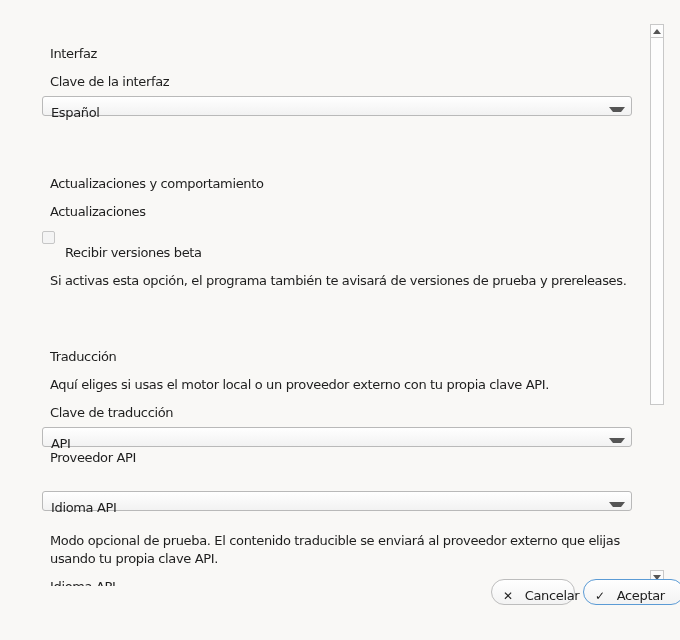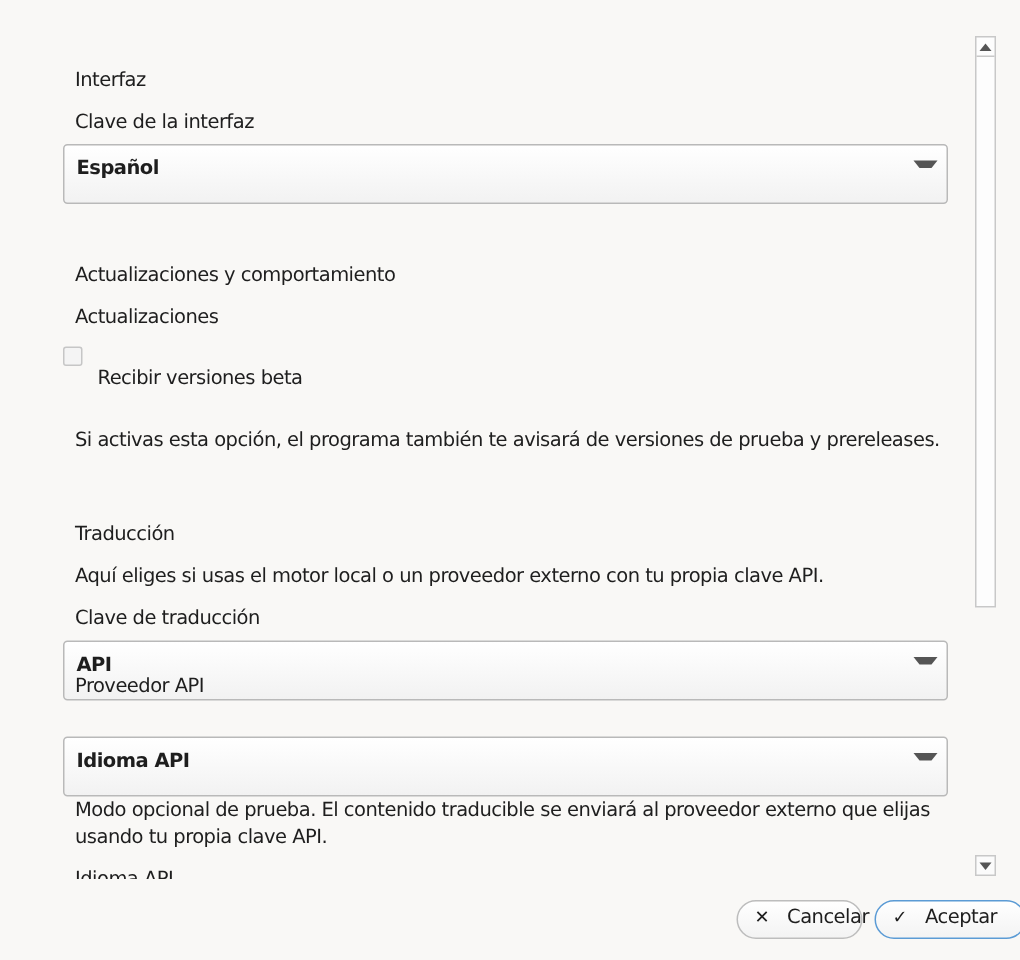--- a/index.html
+++ b/index.html
@@ -18,25 +18,24 @@
     overflow: hidden;
   }
   .content { position: absolute; left: 38px; top: 0; width: 590px; }
   .abs { position: absolute; white-space: nowrap; }
   .txt { font-size: 13px; line-height: 16px; letter-spacing: -0.35px; }
 
   .combo {
     position: absolute;
     left: 0;
     width: 590px;
-    height: 40px;
+    height: 20px;
     border: 1px solid #b9b9b9;
     border-radius: 3px;
     background: linear-gradient(#ffffff, #f2f2f2);
-    font-weight: bold;
   }
   .combo .value {
     position: absolute; left: 4px; top: 4px;
     font-size: 13px; line-height: 16px; letter-spacing: -0.35px;
   }
   .combo .arrow {
     position: absolute; right: 6px; top: 10px;
     width: 0; height: 0;
     border-left: 4px solid transparent;
     border-right: 4px solid transparent;
@@ -66,24 +65,24 @@
     width: 14px; height: 14px;
     border: 1px solid #c8c8c8; background: #fbfbfb;
   }
   .down-btn::after {
     content: ""; position: absolute; left: 2px; top: 4px;
     border-left: 4px solid transparent; border-right: 4px solid transparent;
     border-top: 5px solid #555;
   }
 
   .btn {
-    position: absolute; top: 596px; height: 26px;
+    position: absolute; top: 575px; height: 26px;
     border: 1px solid #bdbdbd; border-radius: 13px;
     background: linear-gradient(#ffffff, #f3f3f3);
-    font-size: 13px; line-height: 20px; letter-spacing: -0.35px;
+    font-size: 13px; line-height: 32px; letter-spacing: -0.35px;
     padding: 0 7px; white-space: nowrap; color: #1e1e1e;
   }
   .btn.primary { border-color: #5b9bd5; }
   .btn .ico { font-size: 12px; margin-right: 4px; font-weight: bold; }
 </style>
 </head>
 <body>
 
 <div class="scroll-area">
   <div class="content">
@@ -92,21 +91,21 @@
     <div class="abs txt" style="top:66px">Clave de la interfaz</div>
     <div class="combo" style="top:92px">
       <span class="value">Español</span>
       <span class="arrow"></span>
     </div>
 
     <div class="abs txt" style="top:168px">Actualizaciones y comportamiento</div>
     <div class="abs txt" style="top:196px">Actualizaciones</div>
     <div class="checkbox" style="top:227px"></div>
     <div class="abs txt" style="top:237px; left:19px">Recibir versiones beta</div>
-    <div class="abs txt" style="top:278px">Si activas esta opción, el programa también te avisará de versiones de prueba y prereleases.</div>
+    <div class="abs txt" style="top:265px">Si activas esta opción, el programa también te avisará de versiones de prueba y prereleases.</div>
 
     <div class="abs txt" style="top:341px">Traducción</div>
     <div class="abs txt" style="top:369px">Aquí eliges si usas el motor local o un proveedor externo con tu propia clave API.</div>
     <div class="abs txt" style="top:397px">Clave de traducción</div>
     <div class="combo" style="top:423px">
       <span class="value">API</span>
       <span class="arrow"></span>
     </div>
     <div class="abs txt" style="top:442px">Proveedor API</div>
     <div class="combo" style="top:487px">

